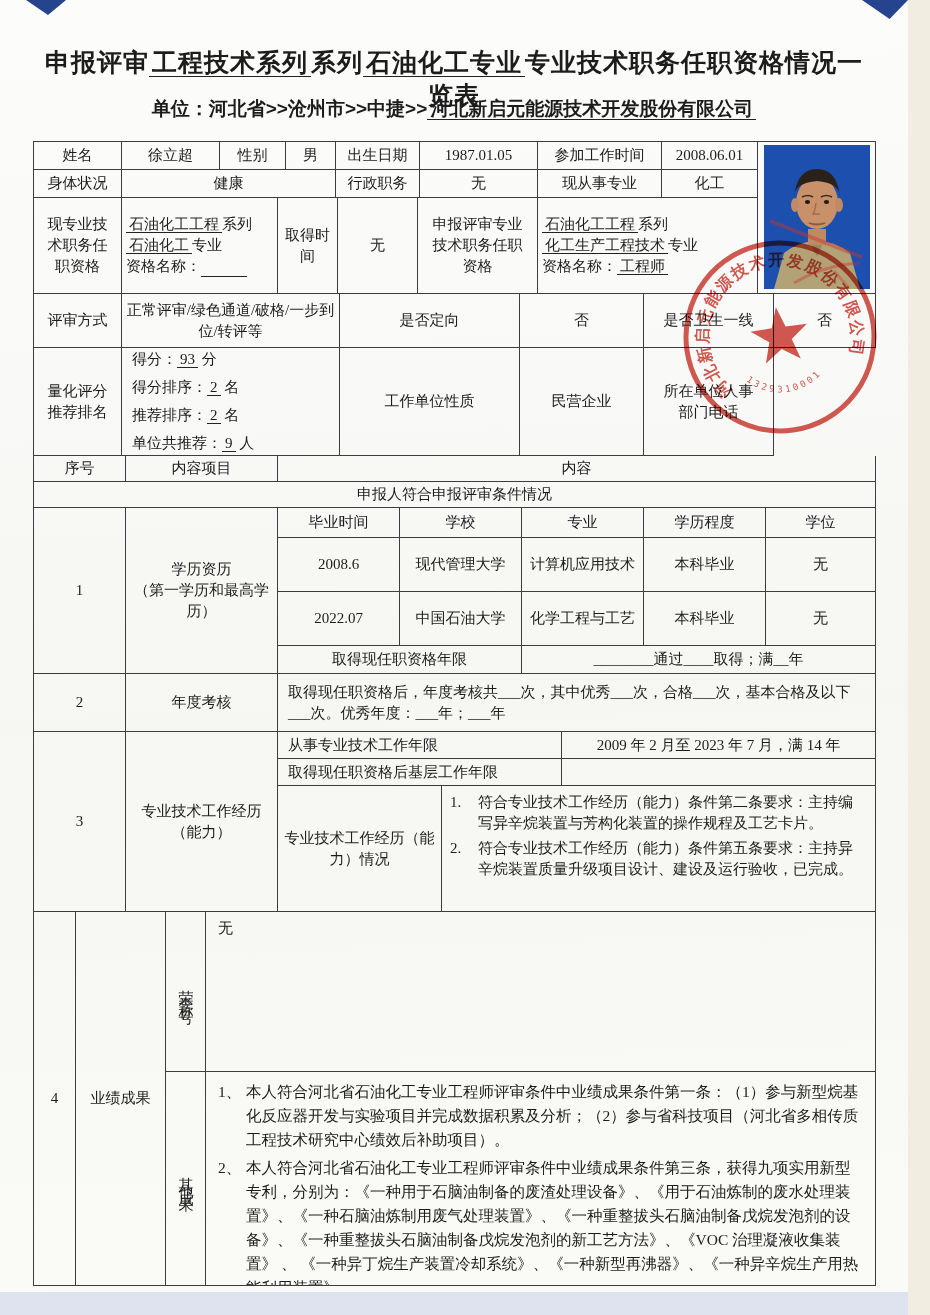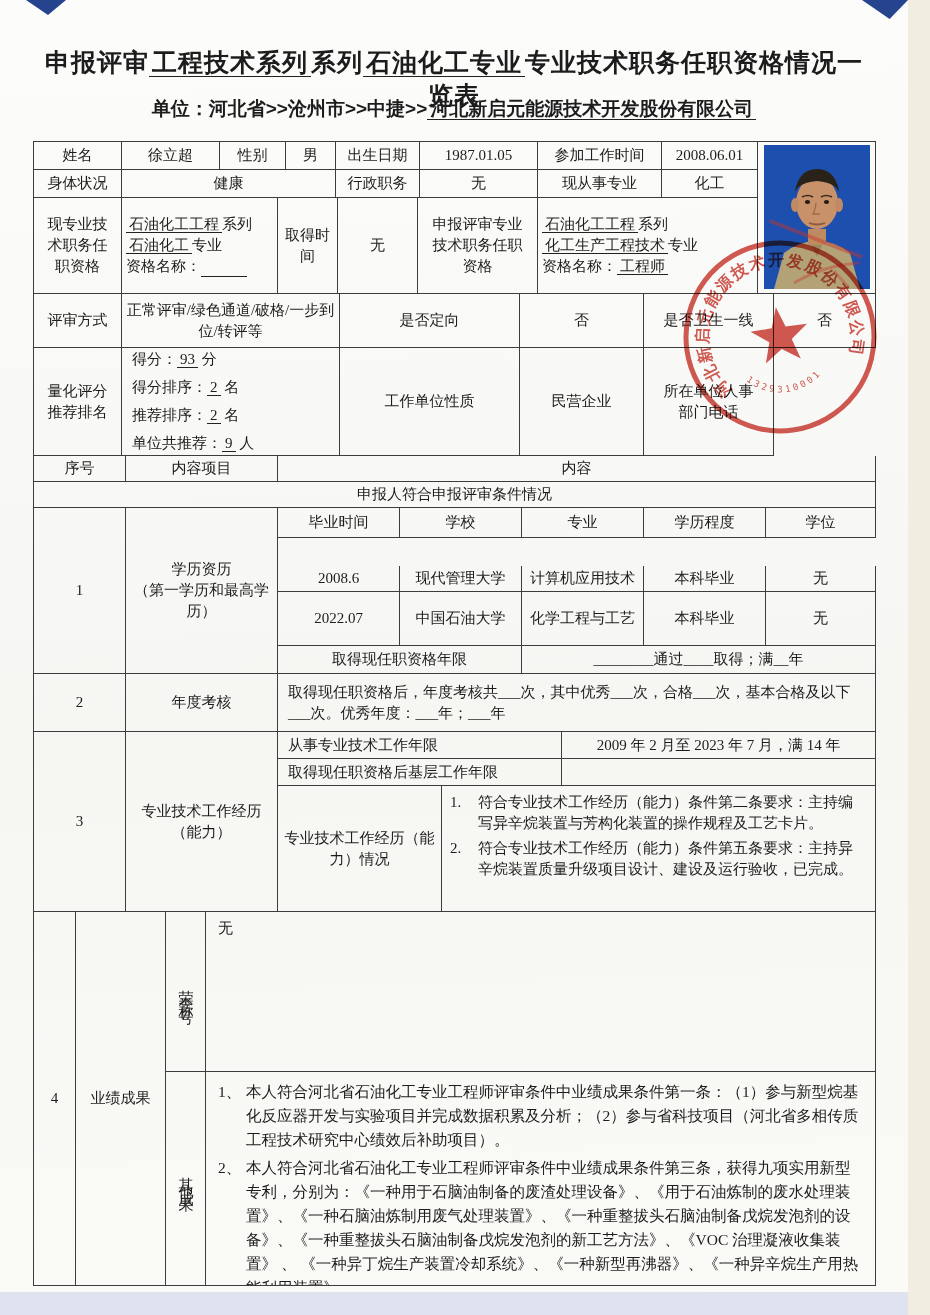--- a/index.html
+++ b/index.html
@@ -156,21 +156,21 @@
         <div><span>学历资历</span><br><span>（第一学历和最高学历）</span></div>
       </div>
       <div class="col" style="width:598px;">
         <div class="row" style="height:30px;">
           <div class="c" style="width:122px;">毕业时间</div>
           <div class="c" style="width:122px;">学校</div>
           <div class="c" style="width:122px;">专业</div>
           <div class="c" style="width:122px;">学历程度</div>
           <div class="c" style="width:110px;">学位</div>
         </div>
-        <div class="row" style="height:54px;align-items:flex-end;">
+        <div class="row" style="height:54px;">
           <div class="c" style="width:122px;">2008.6</div>
           <div class="c" style="width:122px;">现代管理大学</div>
           <div class="c" style="width:122px;">计算机应用技术</div>
           <div class="c" style="width:122px;">本科毕业</div>
           <div class="c" style="width:110px;">无</div>
         </div>
         <div class="row" style="height:54px;">
           <div class="c" style="width:122px;">2022.07</div>
           <div class="c" style="width:122px;text-align:center;">中国石油大学</div>
           <div class="c" style="width:122px;">化学工程与工艺</div>

